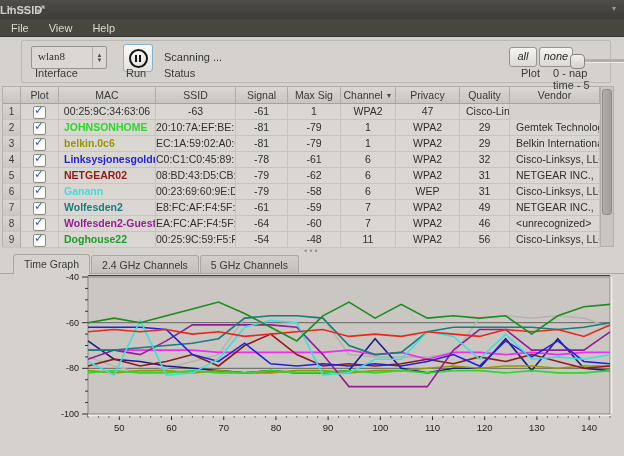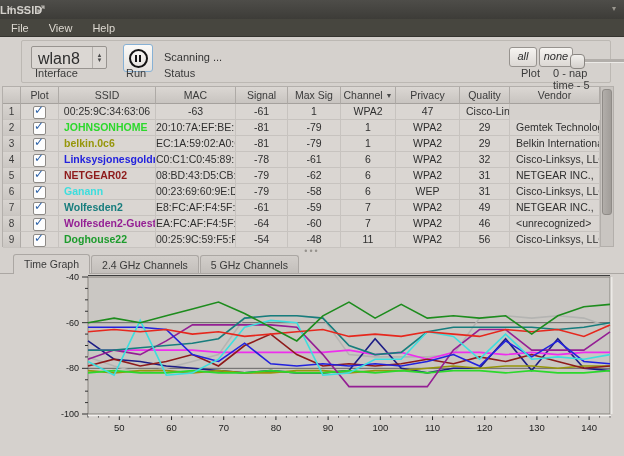--- a/index.html
+++ b/index.html
@@ -18,21 +18,21 @@
   
   .menubar{height:17px;background:#47463f;display:flex;align-items:center;
     gap:20px;padding-left:11px;border-bottom:1px solid #35342f;}
   .menu-item{font-size:11px;color:#dedad2;}
 
   
   .toolbar{position:relative;margin:3px 13px 0 21px;height:41px;
     border:1px solid #bcb8b3;border-radius:2px;background:#d5d1cd;}
   .spinbox{position:absolute;left:9px;top:5px;width:74px;height:21px;
     background:#dbd7d3;border:1px solid #989490;border-radius:2px;display:flex;}
-  .spinbox .val{flex:1;font-size:16px;color:#2e2e2e;padding:3px 0 0 6px;}
+  .spinbox .val{flex:1;font-size:11px;color:#2e2e2e;padding:3px 0 0 6px;font-family:Liberation Serif, serif;}
   .spinbox .arrows{width:13px;display:flex;flex-direction:column;align-items:center;
     justify-content:center;font-size:6px;color:#4a4a4a;border-left:1px solid #b3afab;line-height:5px;}
   .run-btn{position:absolute;left:101px;top:3px;width:28px;height:26px;
     background:linear-gradient(#fbfaf8,#e4e1dd);border:1px solid #87b1d5;
     border-radius:3px;display:flex;align-items:center;justify-content:center;}
   .pause-circle{width:15px;height:15px;border:2px solid #141414;border-radius:50%;
     display:flex;align-items:center;justify-content:center;gap:2px;}
   .pause-circle i{display:block;width:2px;height:7px;background:#141414;}
   .scanning{position:absolute;left:142px;top:10px;font-size:11px;color:#333;}
   .tb-label{position:absolute;top:26px;font-size:11px;color:#3a3a3a;}
@@ -134,22 +134,22 @@
     </div>
     <span class="tb-label" style="left:499px">Plot</span>
     <span class="tb-label" style="left:531px">0 - nap time - 5</span>
   </div>
 
   <div class="table-wrap">
     <div class="grid" id="grid">
       <div class="trow head">
         <div class="hcell"></div>
         <div class="hcell">Plot</div>
+        <div class="hcell">MAC</div>
         <div class="hcell">SSID</div>
-        <div class="hcell">MAC</div>
         <div class="hcell">Signal</div>
         <div class="hcell">Max Sig</div>
         <div class="hcell"><span>Channel</span> <span class="sort-arrow">▼</span></div>
         <div class="hcell">Privacy</div>
         <div class="hcell">Quality</div>
         <div class="hcell">Vendor</div>
       </div>
     <div class="trow">
           <div class="cell numcol">1</div>
           <div class="cell "><span class="checkbox"><span class="mark">✓</span></span></div>

